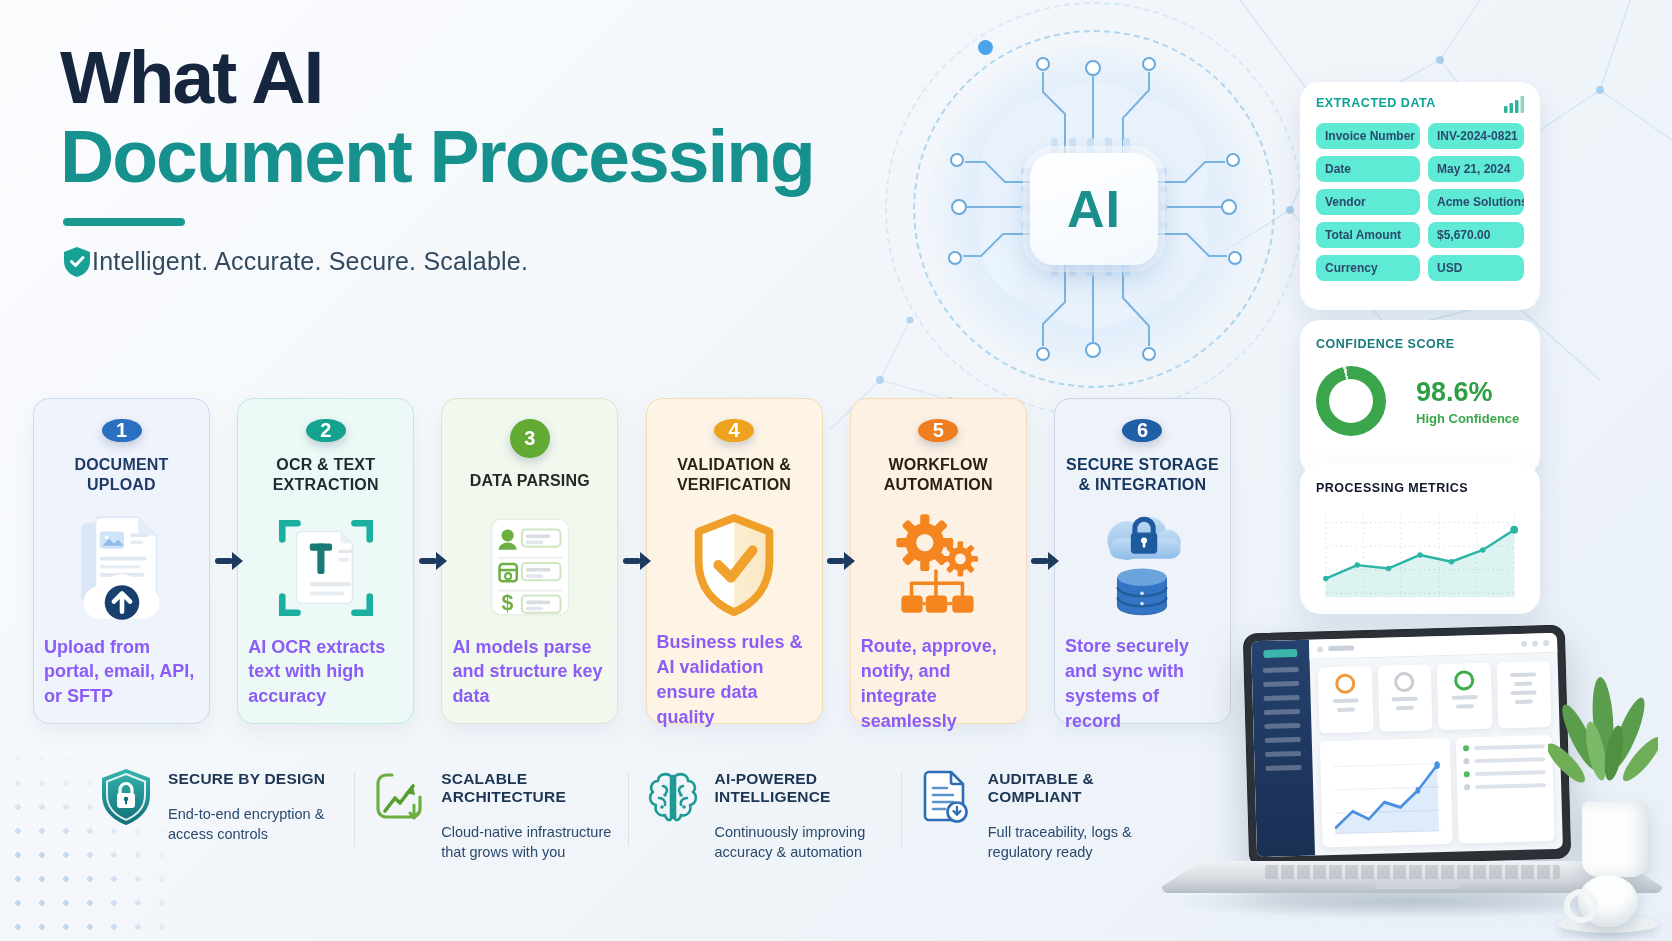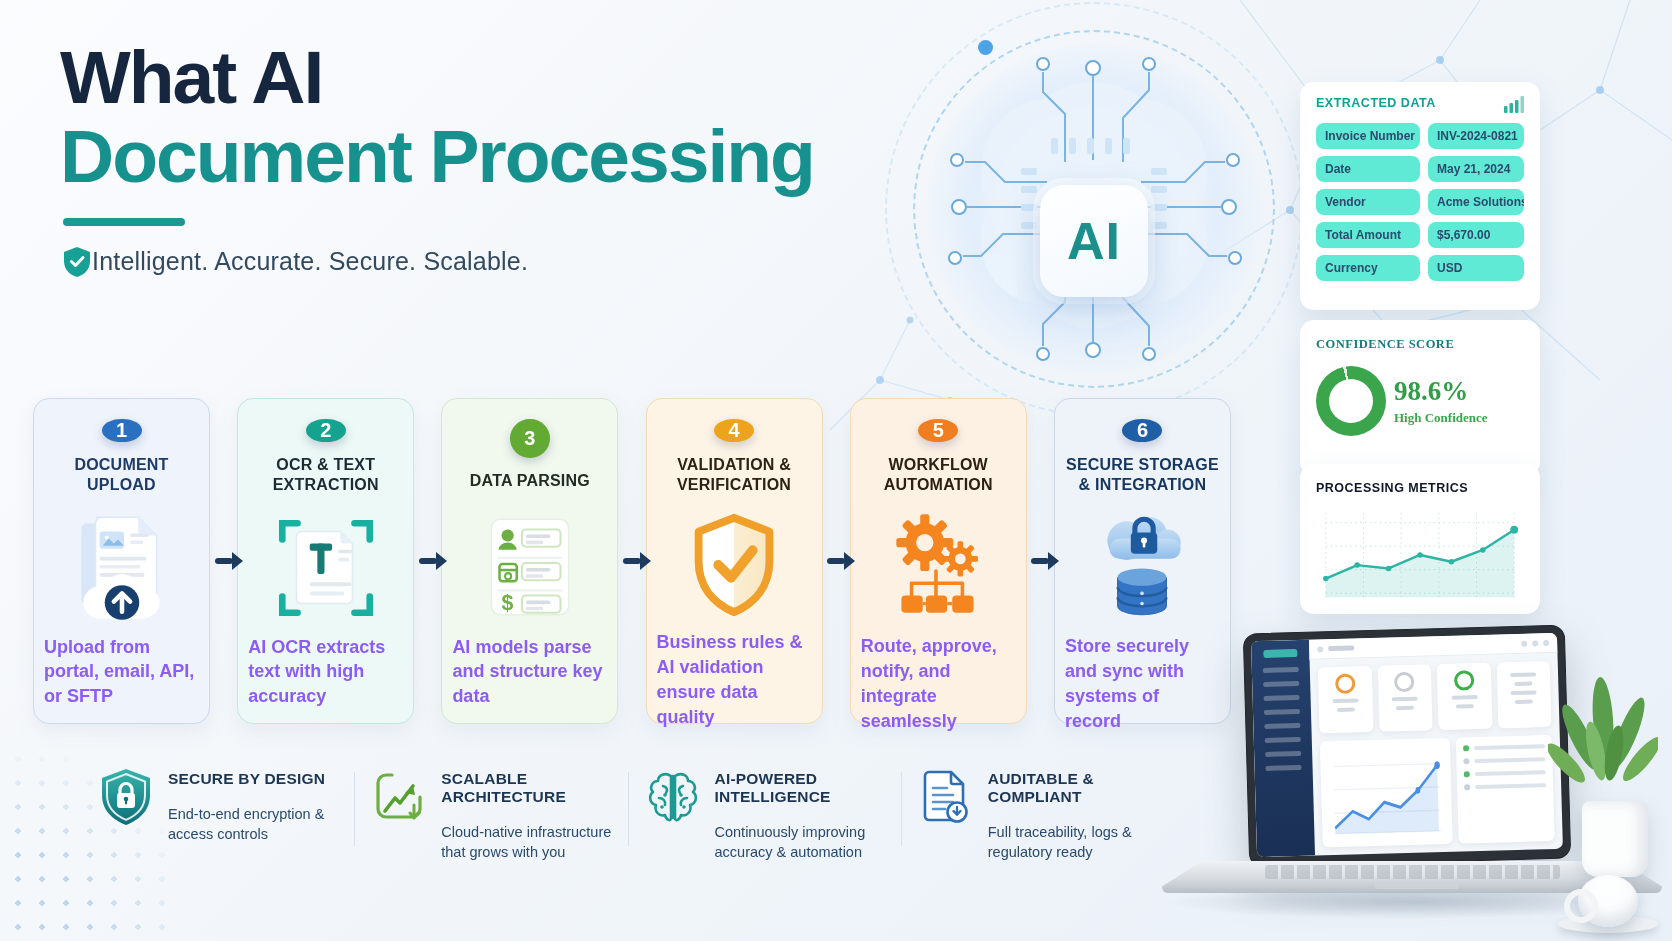--- a/index.html
+++ b/index.html
@@ -24,39 +24,39 @@
   .hero-bar { width:122px; height:8px; border-radius:4px; background:#1b9a92; margin:22px 0 0 3px; }
   .tagline { display:flex; align-items:center; margin:20px 0 0 2px; }
   .tagline-text { font-size:25px; color:#32495f; font-weight:500; letter-spacing:.2px; }
 
   
   .brain-wrap { position:absolute; left:893px; top:10px; width:402px; height:398px; z-index:1; }
   .brain-glow { position:absolute; inset:34px; border-radius:50%;
     background:radial-gradient(circle, #ffffff 18%, #e2eefb 52%, rgba(226,238,251,0) 74%); }
   .brain-ring1 { position:absolute; inset:20px; border:2px dashed #a4d0ee; border-radius:50%; opacity:.85; }
   .brain-ring2 { position:absolute; inset:-8px; border:2px dashed #c6e1f5; border-radius:50%; opacity:.6; }
-  .chip { position:absolute; left:50%; top:50%; width:108px; height:112px; transform:translate(-50%,-50%);
+  .chip { position:absolute; left:50%; top:50%; width:128px; height:112px; transform:translate(-50%,-50%);
     background:linear-gradient(160deg,#ffffff,#f2f8fe); border-radius:24px;
     box-shadow:0 10px 32px rgba(110,155,210,.45), 0 0 0 7px rgba(255,255,255,.65);
-    display:flex; align-items:center; justify-content:center; z-index:2;margin-top:32px; }
+    display:flex; align-items:center; justify-content:center; z-index:2; }
   .chip-label { font-size:52px; font-weight:800; color:#1a8f8c; letter-spacing:1px; }
 
   
-  .side-card { position:absolute; left:1300px; width:240px; background:#ffffff; border-radius:14px;
+  .side-card { position:absolute; left:1300px; width:240px; background:#ffffff; border-radius:20px;
     box-shadow:0 12px 28px rgba(96,125,160,.16); padding:14px 16px; z-index:2; }
   .side-card-title { font-size:12.5px; font-weight:800; letter-spacing:.5px; }
   #card-extracted { top:82px; height:228px; }
   #card-extracted .side-card-title { color:#0aa396; }
   .extracted-head { display:flex; justify-content:space-between; align-items:flex-start; }
   .kv-grid { display:grid; grid-template-columns:104px 1fr; gap:7px 8px; margin-top:10px; }
   .pill { background:#5eead4; border-radius:8px; padding:6px 9px; font-size:12px; font-weight:600;
     color:#2c4a6e; white-space:nowrap; overflow:hidden; }
-  #card-confidence { top:320px; height:156px;font-family:Liberation Serif, serif; }
+  #card-confidence { top:320px; height:156px; }
   #card-confidence .side-card-title { color:#177a7e; }
-  .conf-body { display:flex; align-items:center; gap:8px; margin-top:14px; }
+  .conf-body { display:flex; align-items:center; gap:30px; margin-top:14px; }
   .donut { width:70px; height:70px; border-radius:50%; position:relative; flex:0 0 auto; }
   .donut::after { content:''; position:absolute; inset:13px; background:#fff; border-radius:50%; }
   .conf-score { font-size:27px; font-weight:800; color:#2f9e44; }
   .conf-label { font-size:13px; font-weight:600; color:#3aa64a; margin-top:3px; }
   #card-metrics { top:464px; height:150px; }
   #card-metrics .side-card-title { color:#0f172a; }
   #metrics-chart { margin-top:8px; display:block; }
 
   
   .steps-row { position:absolute; left:33px; top:398px; width:1198px; display:flex; align-items:center;

